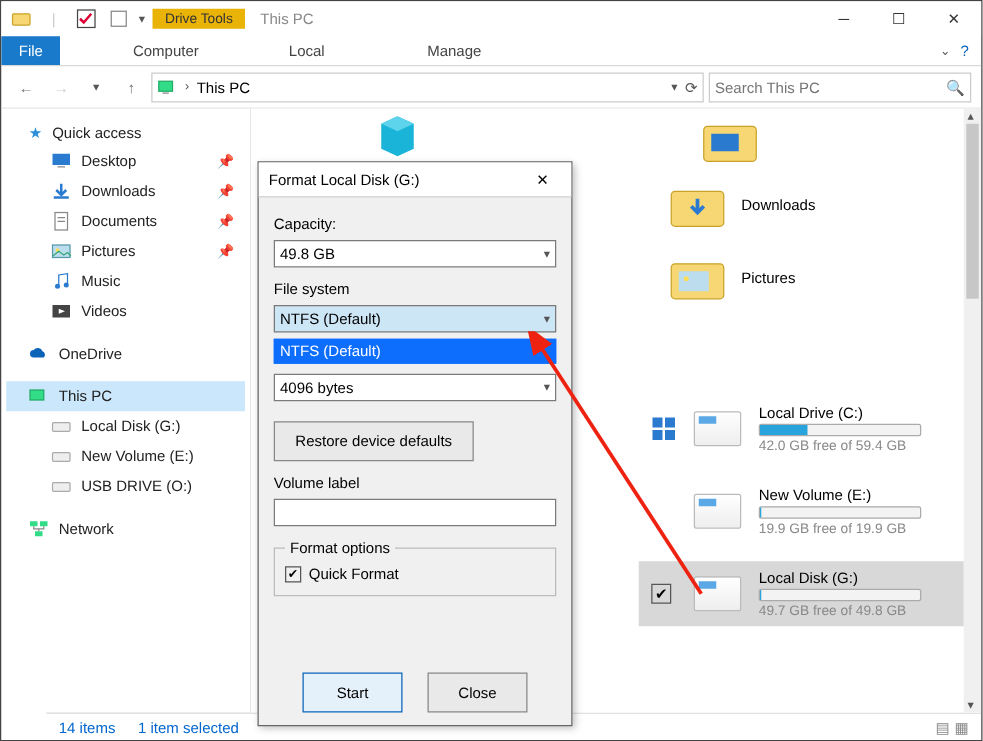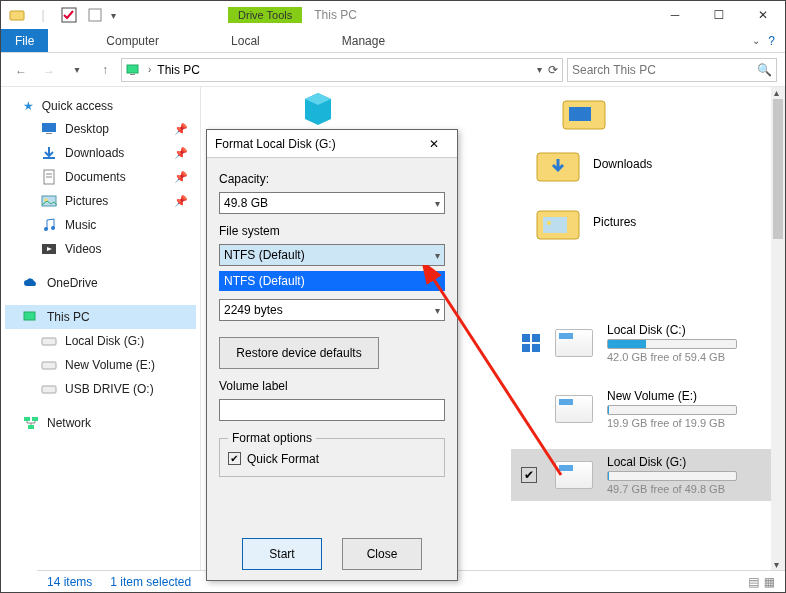--- a/index.html
+++ b/index.html
@@ -2,21 +2,21 @@
 <html><head>
 <meta charset="utf-8">
 <style>
 * { margin: 0; padding: 0; box-sizing: border-box; font-family: "Segoe UI", Tahoma, sans-serif; font-size: 12px; }
 body { width: 786px; height: 593px; background: #fff; border: 1px solid #444; overflow: hidden; position: relative; }
 
 
 .titlebar { height: 28px; display: flex; align-items: center; background: #fff; }
 .titlebar .qat { display: flex; align-items: center; gap: 6px; padding: 0 6px; }
 .qat-item { width: 20px; height: 20px; display: flex; align-items: center; justify-content: center; }
-.drive-tools-tab { background: #84cc16; padding: 2px 10px; font-size: 11px; color: #333; margin-left: 106px; }
+.drive-tools-tab { background: #eab308; padding: 2px 10px; font-size: 11px; color: #333; }
 .titlebar-title { margin-left: 12px; color: #888; font-size: 12px; }
 .titlebar-spacer { flex: 1; }
 .win-controls { display: flex; }
 .win-btn { width: 44px; height: 28px; display: flex; align-items: center; justify-content: center; color: #333; }
 
 
 .ribbon-tabs { height: 24px; display: flex; align-items: center; border-bottom: 1px solid #d9d9d9; gap: 44px; }
 .ribbon-tab { padding: 0 14px; height: 100%; display: flex; align-items: center; color: #444; }
 .ribbon-tab.file { background: #1979ca; color: #fff; }
 .ribbon-tab.manage { margin-left: 10px; }
@@ -295,21 +295,21 @@
     <div class="drives">
       <div class="drive-entry">
         <svg width="20" height="20" viewBox="0 0 20 20">
             <rect x="1" y="1" width="8" height="8" fill="#2a7bd0"></rect>
             <rect x="11" y="1" width="8" height="8" fill="#2a7bd0"></rect>
             <rect x="1" y="11" width="8" height="8" fill="#2a7bd0"></rect>
             <rect x="11" y="11" width="8" height="8" fill="#2a7bd0"></rect>
           </svg>
         <div class="drive-icon"></div>
         <div class="drive-info">
-          <span>Local Disk (C:)</span>
+          <span>Local Drive (C:)</span>
           <div class="drive-bar">
               <div class="fill" style="width:30%"></div>
             </div>
           <span class="drive-free">42.0 GB free of 59.4 GB</span>
         </div>
       </div>
       <div class="drive-entry">
         <span style="width:20px"></span>
         <div class="drive-icon"></div>
         <div class="drive-info">
@@ -363,21 +363,21 @@
     </div>
 
     <div class="dlg-label">File system</div>
     <div class="dlg-select highlight">
       <span>NTFS (Default)</span>
       <span class="caret">▾</span>
     </div>
     <div class="dlg-dropdown-item">NTFS (Default)</div>
 
     <div class="dlg-select" style="margin-top:2px">
-      <span>2249 bytes</span>
+      <span>4096 bytes</span>
       <span class="caret">▾</span>
     </div>
 
     <button class="dlg-btn" style="margin-top:10px;width:160px">Restore device defaults</button>
 
     <div class="dlg-label">Volume label</div>
     <input class="dlg-input" type="text" value="" style="">
 
     <fieldset class="dlg-fieldset">
       <legend>Format options</legend>

